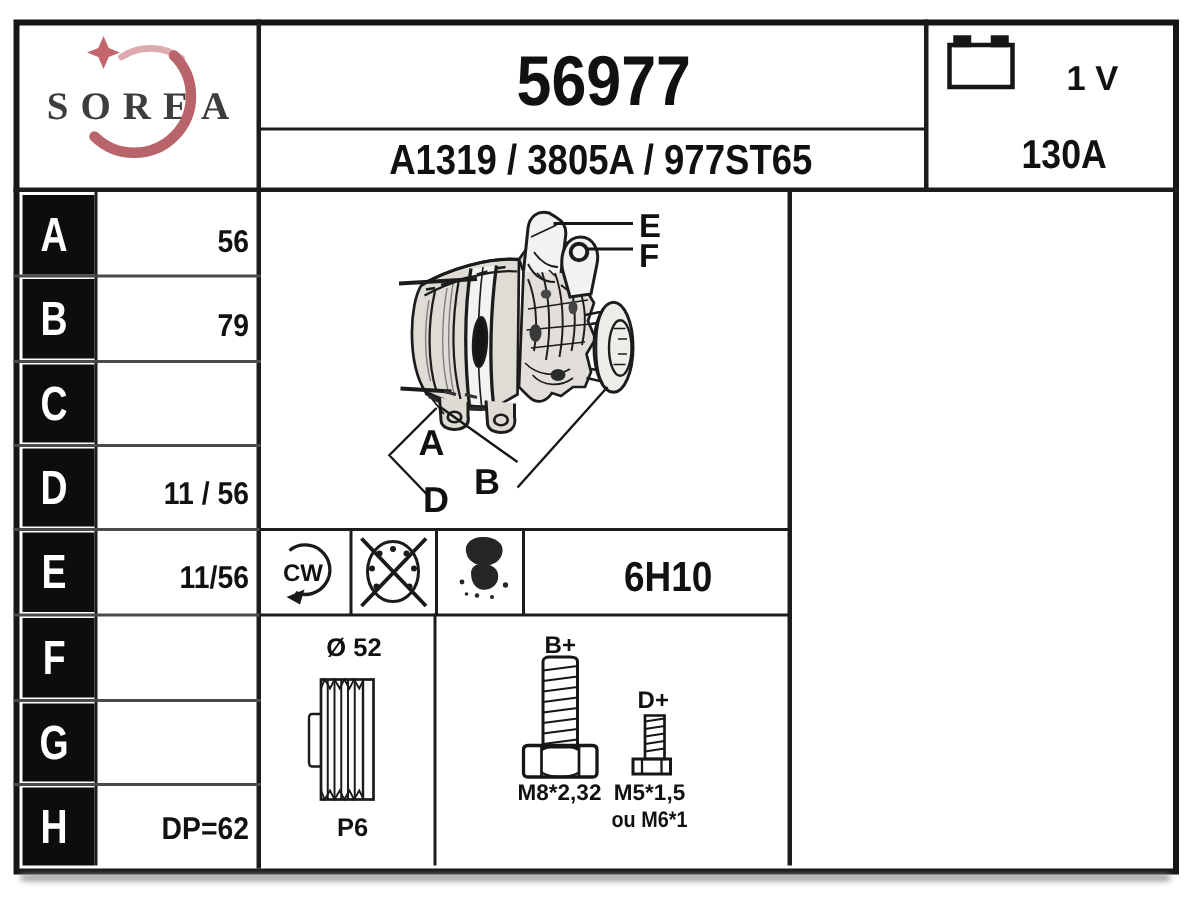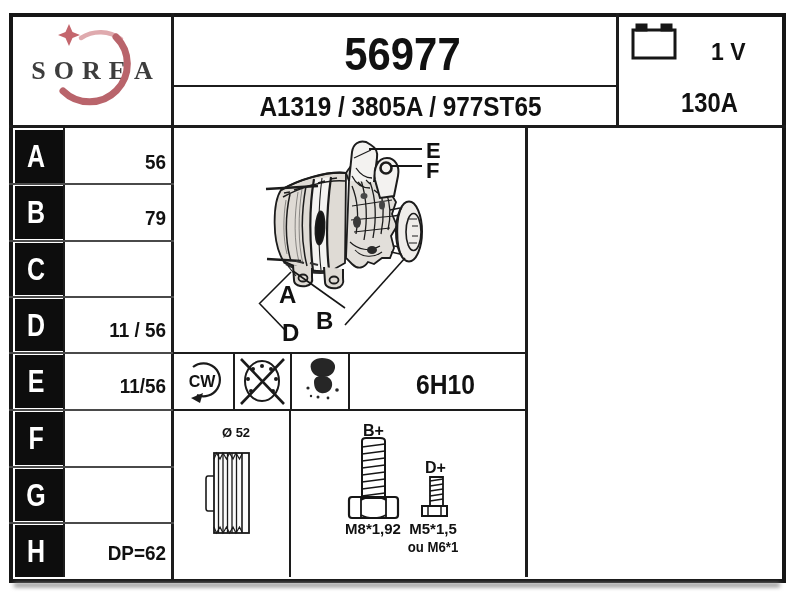--- a/index.html
+++ b/index.html
@@ -101,26 +101,27 @@
 <div class="txt ctr" style="left:180px;top:20px;width:445px;height:66px;font-size:47px;transform:scaleX(0.89);">56977</div>
 
 <div class="txt ctr" style="left:178px;top:88px;width:445px;height:38px;font-size:28px;transform:scaleX(0.87);">A1319 / 3805A / 977ST65</div>
 
 <div class="txt" style="left:711px;top:39px;font-size:23px;">1 V</div>
 
 <div class="txt" style="left:681px;top:88px;font-size:27px;transform:scaleX(0.88);transform-origin:left;">130A</div>
 
 <div class="txt" style="left:416px;top:369px;font-size:28px;transform:scaleX(0.88);transform-origin:left;">6H10</div>
 
-<div class="txt ctr" style="left:177px;top:423px;width:118px;height:18px;font-size:13px;">Ø 52</div>
-
+<div class="txt ctr" style="left:177px;top:423px;width:118px;height:18px;font-size:17px;">Ø 52</div>
+
+<div class="txt ctr" style="left:176px;top:543px;width:118px;height:18px;font-size:17px;">P6</div>
 
 <div class="txt ctr" style="left:346px;top:423px;width:55px;height:16px;font-size:16px;">B+</div>
 
-<div class="txt ctr" style="left:333px;top:520px;width:80px;height:16px;font-size:15px;">M8*1,92</div>
+<div class="txt ctr" style="left:333px;top:520px;width:80px;height:16px;font-size:15px;">M8*2,32</div>
 
 <div class="txt ctr" style="left:408px;top:460px;width:55px;height:16px;font-size:16px;">D+</div>
 
 <div class="txt ctr" style="left:397px;top:520px;width:72px;height:16px;font-size:15px;">M5*1,5</div>
 
 <div class="txt ctr" style="left:393px;top:538px;width:80px;height:16px;font-size:15px;transform:scaleX(0.88);">ou M6*1</div>
 
 <div class="abs" style="left:13px;top:17px;width:158px;height:108px;font-family:'Liberation Serif',serif;font-weight:bold;font-size:26px;color:#3d3d3d;letter-spacing:8px;display:flex;align-items:center;justify-content:center;padding-left:8px;box-sizing:border-box;">
       <span>SOREA</span>
     </div>

